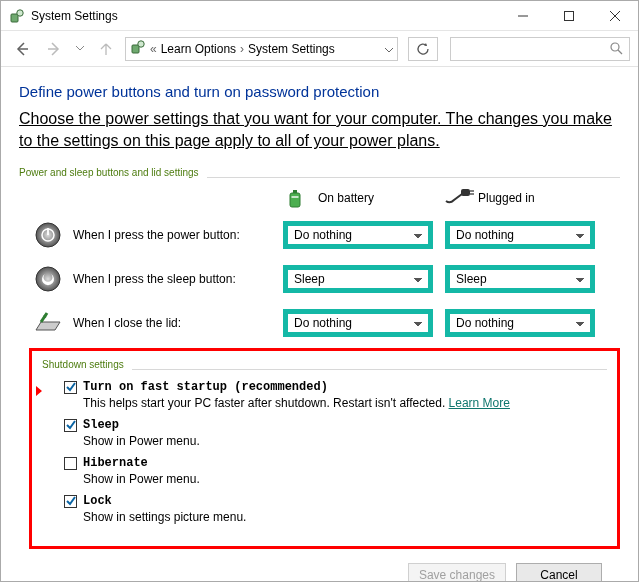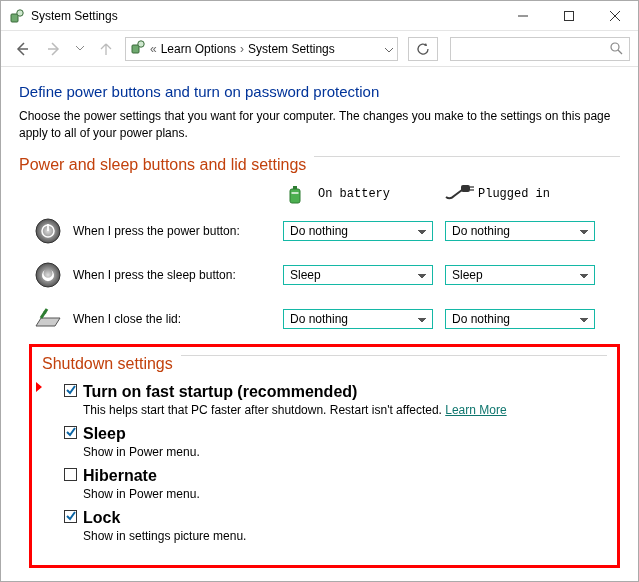--- a/index.html
+++ b/index.html
@@ -73,46 +73,47 @@
   .content {
     padding: 10px 18px 0 18px;
   }
   h1.page-title {
     color: #003399;
     font-weight: 400;
     font-size: 15px;
     margin: 6px 0 8px 0;
   }
   .subtitle {
-    font-size: 12px;
+    font-size: 16px;
     line-height: 1.4;
     margin-bottom: 14px;
+    text-decoration: underline;
   }
   .section-header {
-    display:flex; align-items:flex-start; font-size:16px; color:#c2410c;
+    display:flex; align-items:flex-end; font-size:10px; color:#4d7c0f;
     margin: 6px 0 10px 0;
   }
   .section-header .line { flex:1; height:1px; background:#d8d8d8; margin-left:8px; }
 
   .col-headers {
     display:flex; margin-left:265px; margin-bottom:8px; align-items:center;
   }
-  .col-header { width: 160px; display:flex; align-items:center; gap:8px; font-size:12px;font-family:Liberation Mono, monospace; }
+  .col-header { width: 160px; display:flex; align-items:center; gap:8px; font-size:12px; }
   .batt-icon, .plug-icon { width:26px; height:20px; }
 
   .power-row {
     display:flex; align-items:center; height:38px; margin-bottom:6px;
   }
   .power-row .icon-slot {
     width: 30px; height:30px; margin-left:14px; margin-right:10px;
     display:flex;align-items:center;justify-content:center;
   }
   .power-row .label { width: 210px; font-size:12px; }
   .fake-select {
-    width: 150px; height:20px; border:1px solid #14b8a6; background:#fff;
+    width: 150px; height:28px; border:5px solid #14b8a6; background:#fff;
     display:flex; align-items:center; justify-content:space-between;
     padding:0 6px; margin-right:12px; font-size:12px;
   }
   .fake-select .caret svg { stroke:#555; fill:#555; }
 
   .highlight-box {
     border: 3px solid #ff0000;
     margin: 6px 0 0 10px;
     padding: 8px 10px 14px 10px;
     position: relative;
@@ -122,21 +123,21 @@
   }
   .pointer-arrow svg { fill:#ff0000; }
 
   .shutdown-items { margin-left: 22px; margin-top:6px; }
   .chk-row { display:flex; align-items:flex-start; gap:6px; margin-bottom:2px; }
   .chk-box {
     width:13px; height:13px; border:1px solid #333; margin-top:1px;
     display:flex; align-items:center; justify-content:center; flex-shrink:0;
   }
   .chk-box.checked svg { stroke:#0a64a4; stroke-width:2; fill:none; }
-  .chk-label { font-weight:700; font-size:16px; }
+  .chk-label { font-weight:700; font-size:12px;font-family:Liberation Mono, monospace; }
   .chk-desc { font-size:12px; margin-left:19px; margin-bottom:8px; }
   .link { color:#0f766e; text-decoration:underline; }
 
   .footer {
     display:flex; justify-content:flex-end; gap:10px;
     padding: 14px 18px 0 0;
   }
   .btn {
     min-width: 86px; height:24px; border:1px solid #adadad;
     background:#e9e9e9; display:flex; align-items:center; justify-content:center;
@@ -361,21 +362,21 @@
 
       <div class="chk-row">
         <div class="chk-box checked">
           <svg width="10" height="10" viewBox="0 0 10 10">
               <path d="M1 5 L4 8 L9 1"></path>
             </svg>
         </div>
         <span class="chk-label">Turn on fast startup (recommended)</span>
       </div>
       <div class="chk-desc">
-        <span>This helps start that PC faster after shutdown. Restart isn't affected. </span><a class="link">Learn More</a>
+        <span>This helps start your PC faster after shutdown. Restart isn't affected. </span><a class="link">Learn More</a>
       </div>
 
       <div class="chk-row">
         <div class="chk-box checked">
           <svg width="10" height="10" viewBox="0 0 10 10">
               <path d="M1 5 L4 8 L9 1"></path>
             </svg>
         </div>
         <span class="chk-label">Sleep</span>
       </div>

